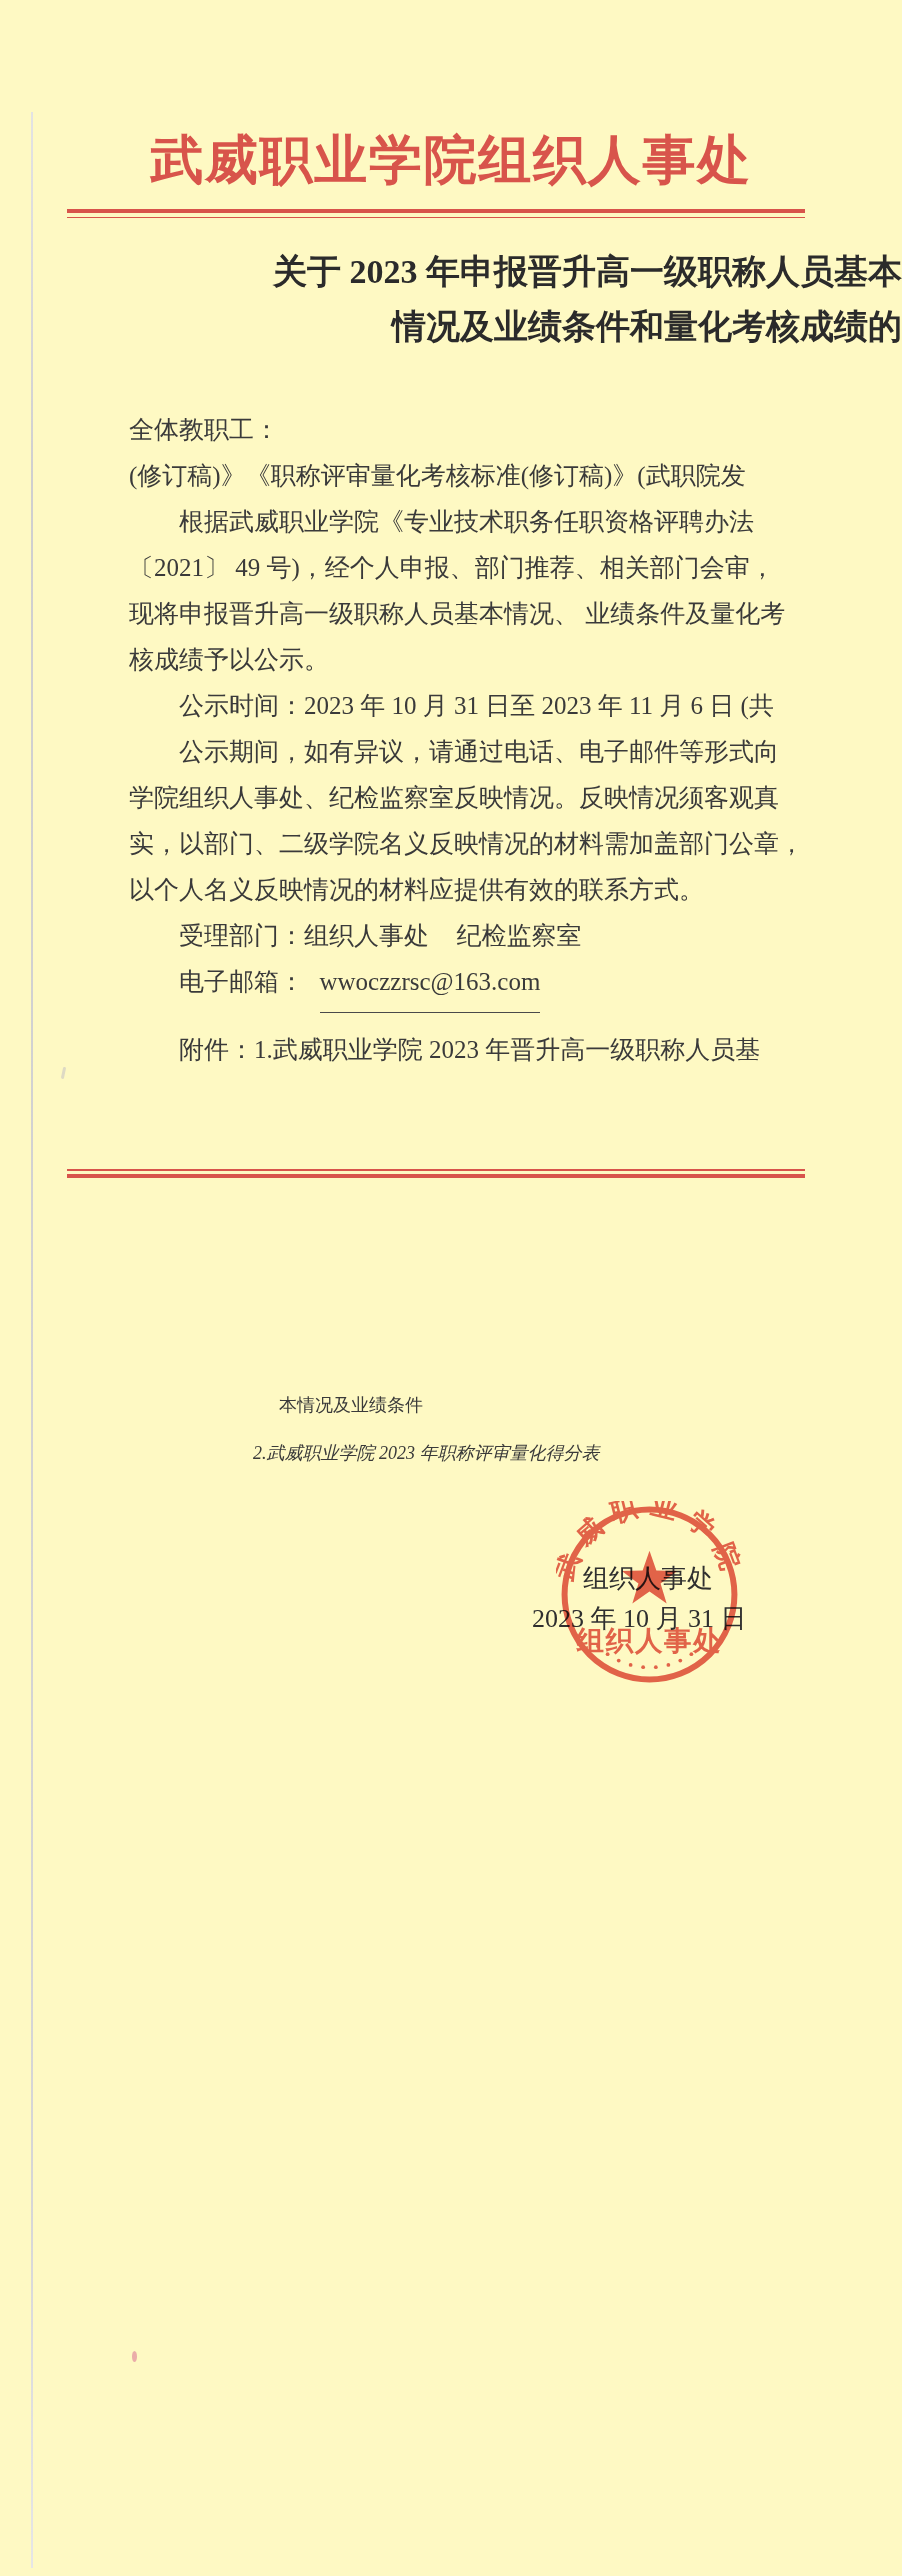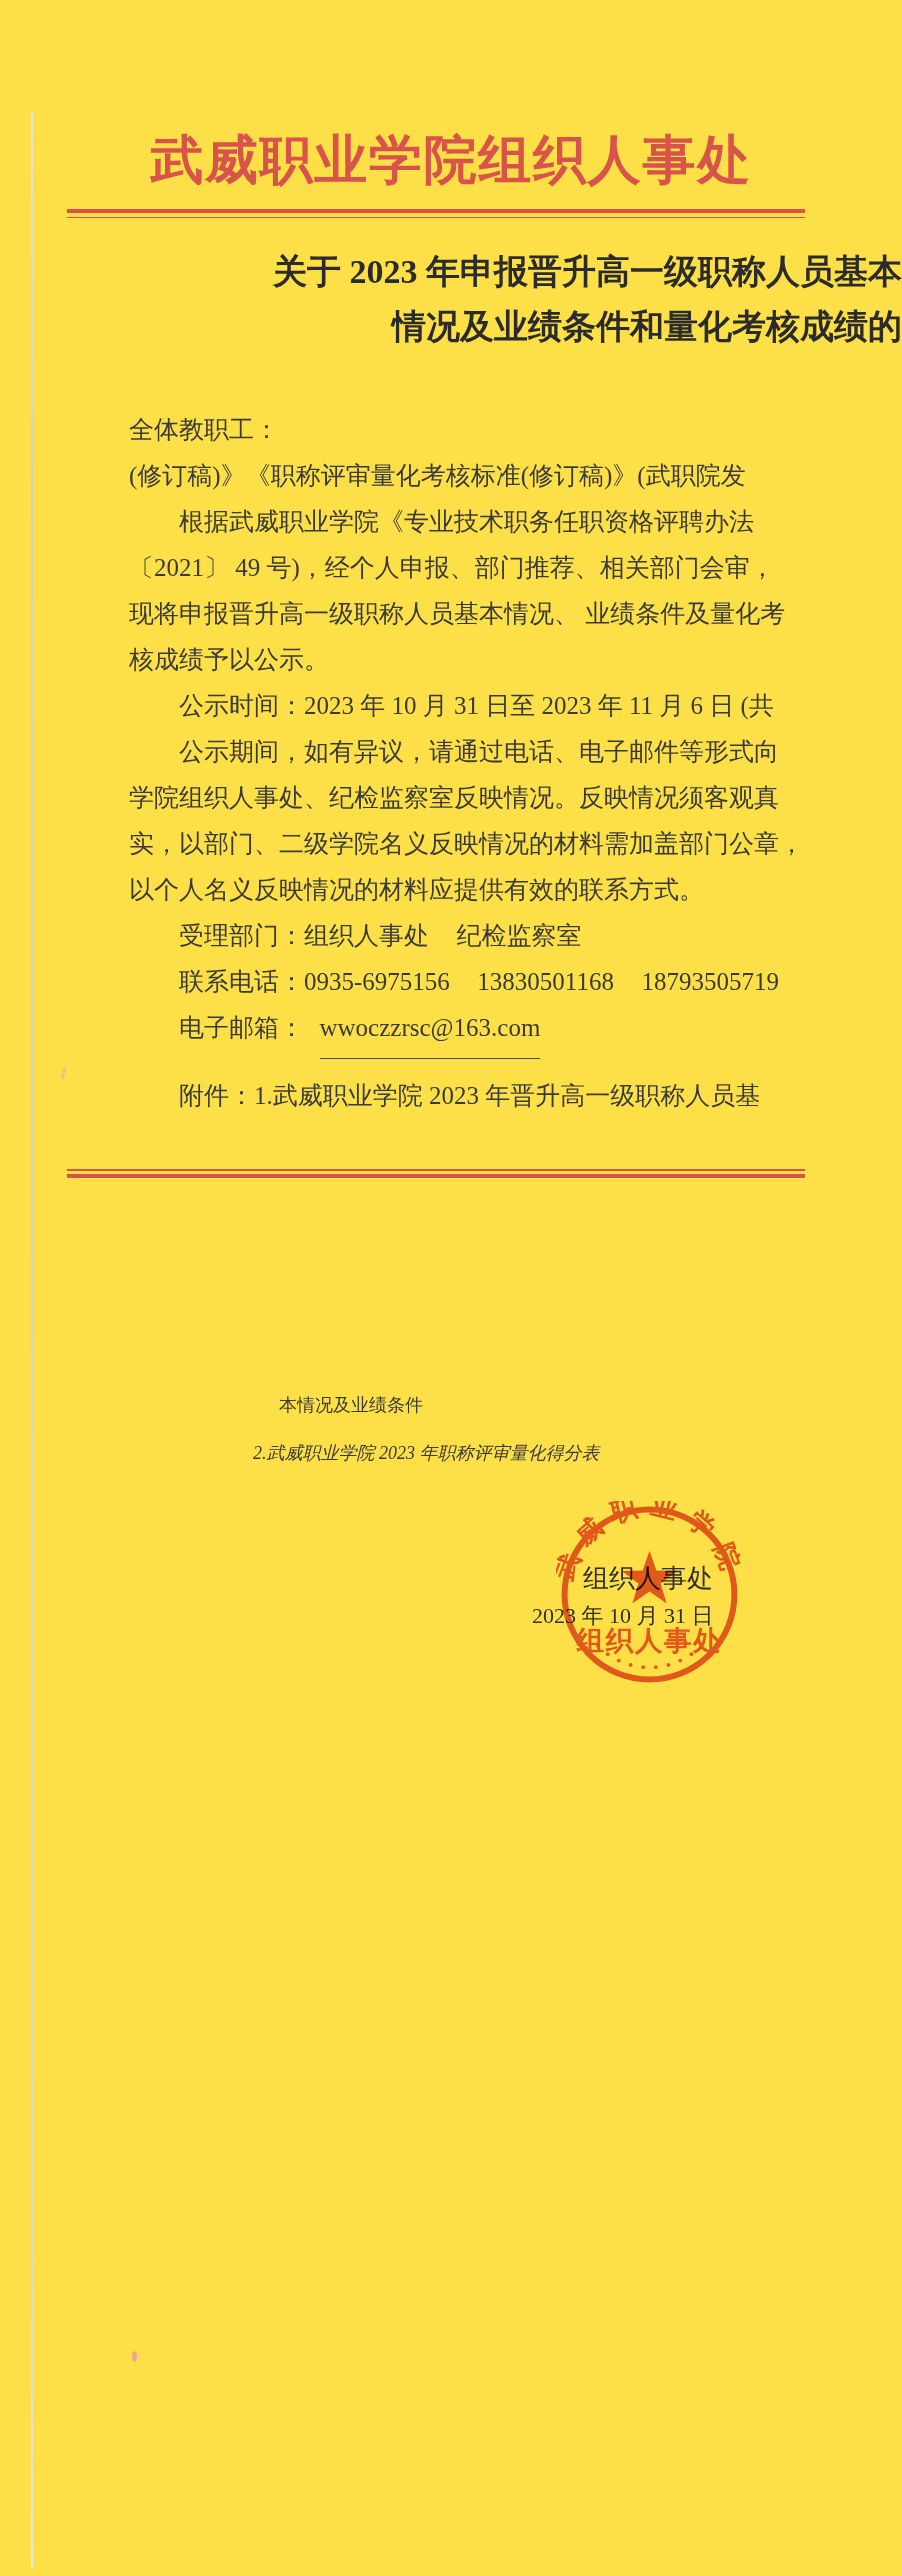--- a/index.html
+++ b/index.html
@@ -1,18 +1,18 @@
 <!DOCTYPE html>
 <html style="font-size:13.7px"><head>
 <meta charset="utf-8">
 <style>
   html,body { margin:0; padding:0; background:#ffffff; }
   .page {
     position:relative; width:902px; height:2576px;
-    background:#fde047; overflow:hidden;
+    background:#fef9c3; overflow:hidden;
     font-family:"Liberation Serif","DejaVu Serif",serif;
     color:#3a3a3a;
   }
   .edge-line {
     position:absolute; left:31px; top:112px; width:1.7px; height:2456px;
     background:linear-gradient(#e3e3e3,#cfcfcf 15%,#d6d6d6 85%,#e6e6e6);
   }
   .letterhead {
     position:absolute; left:0; top:125px; width:902px;
     text-align:center; font-size:53px; font-weight:bold; letter-spacing:1.7px;
@@ -44,21 +44,21 @@
   .p2a, .p2b {
     position:absolute; font-size:18px; white-space:nowrap; color:#3a3a3a;
   }
   .p2a { left:279px; top:1393px; }
   .p2b { left:253px; top:1441px;font-style:italic; }
   .sig-dept {
     position:absolute; left:583px; top:1561px; font-size:26px;
     color:#2f2f2f; white-space:nowrap;
   }
   .sig-date {
-    position:absolute; left:532px; top:1601px; font-size:22px;
+    position:absolute; left:532px; top:1601px; font-size:26px;
     color:#2f2f2f; white-space:nowrap;
   }
   .stamp {
     position:absolute; left:556px; top:1501px; width:187px; height:187px;
     opacity:0.85; mix-blend-mode:multiply;
   }
   .stamp text {
     font-family:"Liberation Serif","DejaVu Serif",serif;
     font-weight:bold; fill:#dd4a41;
   }
@@ -100,23 +100,20 @@
     <div class="line indent">公示时间：2023 年 10 月 31 日至 2023 年 11 月 6 日 (共</div>
     <div class="line indent">公示期间，如有异议，请通过电话、电子邮件等形式向</div>
     <div class="line">学院组织人事处、纪检监察室反映情况。反映情况须客观真</div>
     <div class="line">实，以部门、二级学院名义反映情况的材料需加盖部门公章，</div>
     <div class="line">以个人名义反映情况的材料应提供有效的联系方式。</div>
 
     <div class="line indent">
       <span>受理部门：</span><span>组织人事处</span><span class="sp2"></span><span>纪检监察室</span>
     </div>
 
-    <div class="line indent">
-      <span>联系电话：</span><span>0935-6975156</span><span class="sp2"></span><span>13830501168</span><span class="sp2"></span><span>18793505719</span>
-    </div>
 
     <div class="line indent">
       <span>电子邮箱：</span><span class="sp1"></span><span class="email">wwoczzrsc@163.com</span>
     </div>
 
     <div class="line indent att">附件：1.武威职业学院 2023 年晋升高一级职称人员基</div>
   </div>
 
   <div class="rule rule-bottom">
     <div class="thin"></div>

